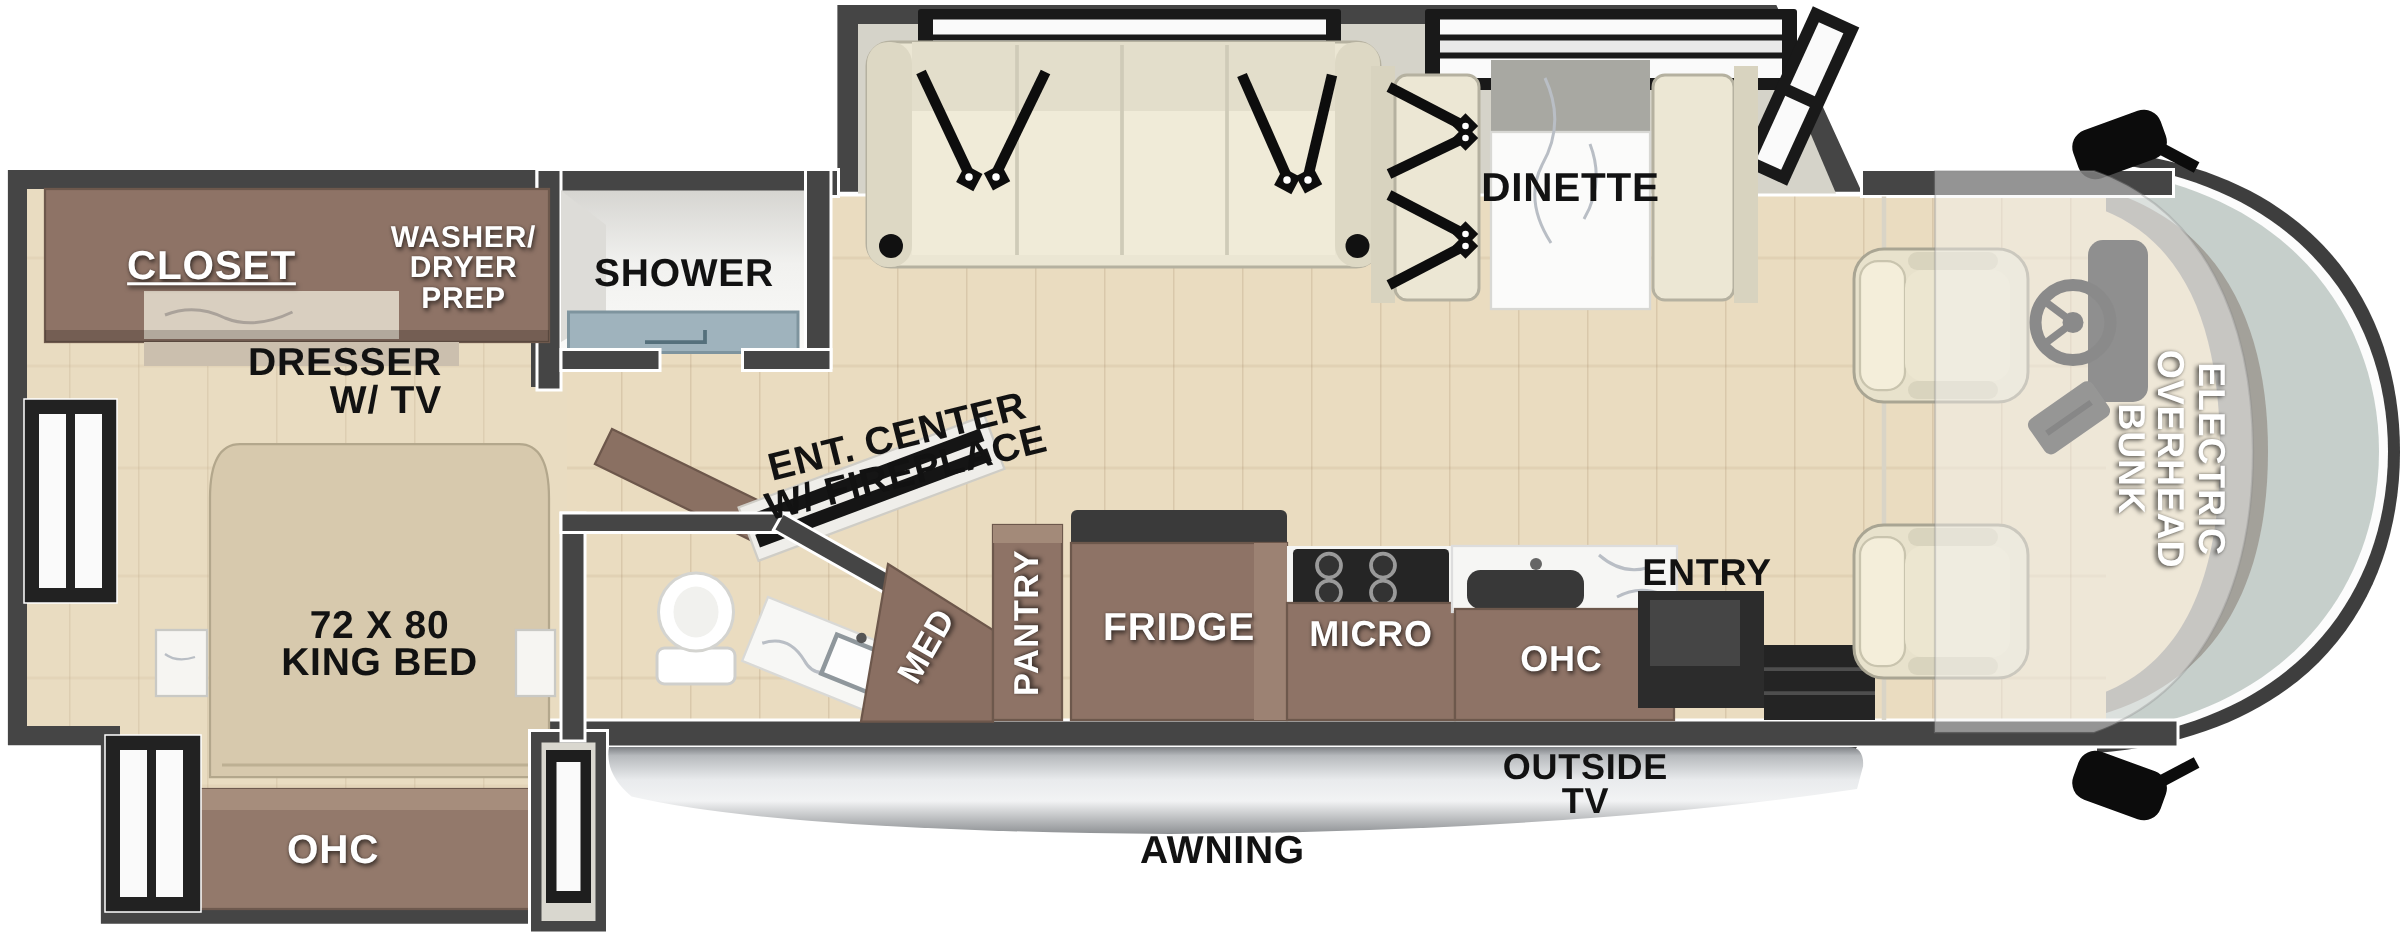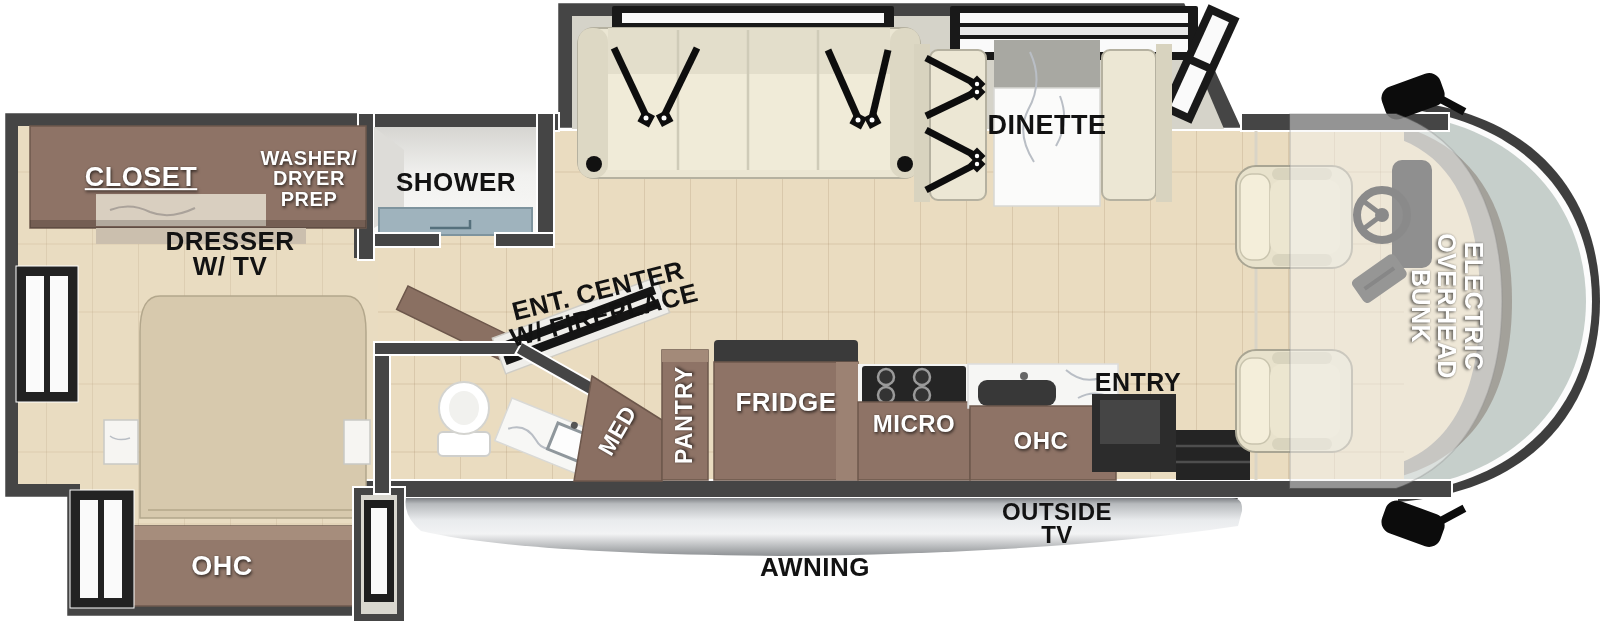--- a/index.html
+++ b/index.html
@@ -312,31 +312,33 @@
     <path d="M406,498 L1232,498 Q1243,498 1242,511 L1238,526 Q1050,554 780,556 Q520,554 421,531 Q403,516 406,498 Z" fill="url(#awngrad)"></path>
   </g>
 
   <path d="M1290,114 L1396,114 C1470,140 1502,214 1502,301 C1502,388 1470,462 1396,488 L1290,488 Z" fill="rgba(244,245,245,0.45)" stroke="rgba(140,140,140,0.35)" stroke-width="1.5"></path>
 </svg>
 
 <div class="lbl w" style="left:141px;top:178px;font-size:27px;text-decoration:underline;">CLOSET</div>
 <div class="lbl w" style="left:309px;top:179px;font-size:20px;line-height:1.02;">WASHER/
 DRYER
 PREP</div>
-<div class="lbl" style="left:230px;top:254px;font-size:26px;">DRESSER
+<div class="lbl" style="left:230px;top:254px;font-size:26px;text-align:right;">DRESSER
 W/ TV</div>
+<div class="lbl" style="left:253px;top:429px;font-size:26px;">72 X 80
+KING BED</div>
 <div class="lbl w" style="left:222px;top:567px;font-size:27px;">OHC</div>
 
 <div class="lbl" style="left:456px;top:182px;font-size:26px;">SHOWER</div>
 <div class="lbl" style="left:601px;top:303px;font-size:26px;transform:translate(-50%,-50%) rotate(-14deg);">ENT. CENTER
 W/ FIREPLACE</div>
 <div class="lbl w" style="left:618px;top:431px;font-size:23px;transform:translate(-50%,-50%) rotate(-60deg);">MED</div>
 
 <div class="lbl w" style="left:685px;top:415px;font-size:23px;letter-spacing:1px;transform:translate(-50%,-50%) rotate(-90deg);">PANTRY</div>
-<div class="lbl w" style="left:786px;top:402px;font-size:26px;">FRIDGE</div>
+<div class="lbl w" style="left:786px;top:418px;font-size:26px;">FRIDGE</div>
 <div class="lbl w" style="left:914px;top:424px;font-size:24px;">MICRO</div>
 <div class="lbl w" style="left:1041px;top:441px;font-size:24px;">OHC</div>
 <div class="lbl" style="left:1138px;top:383px;font-size:25px;text-align:center;">ENTRY</div>
 
 <div class="lbl" style="left:1047px;top:126px;font-size:27px;">DINETTE</div>
 
 <div class="lbl w" style="left:1447px;top:306px;font-size:25px;line-height:1.06;transform:translate(-50%,-50%) rotate(90deg);">ELECTRIC
 OVERHEAD
 BUNK</div>
 

